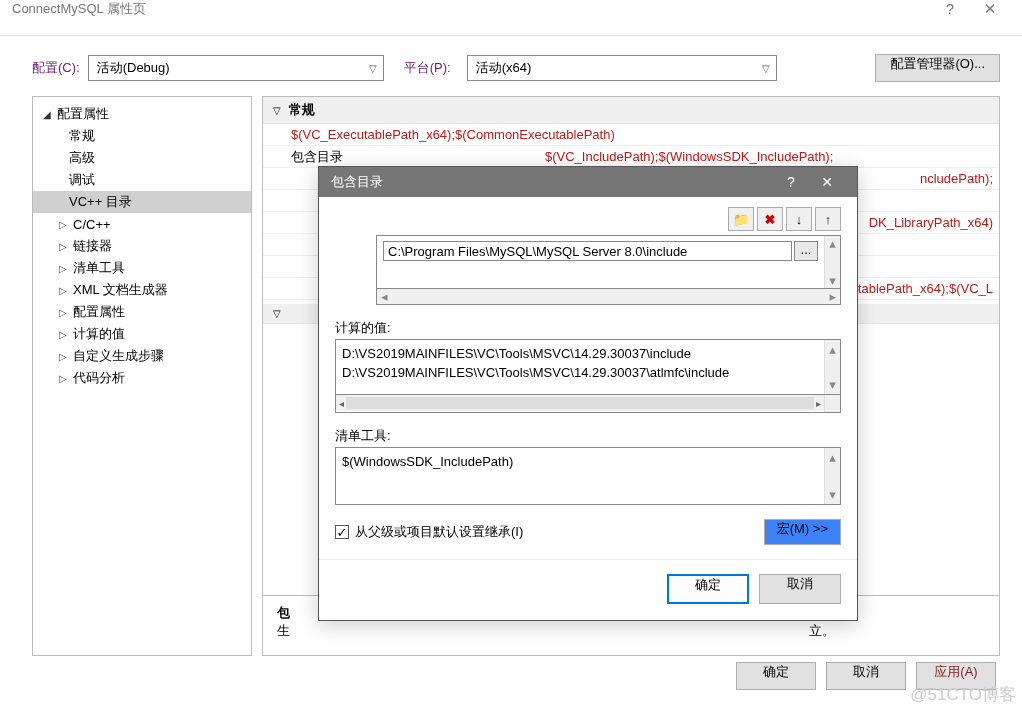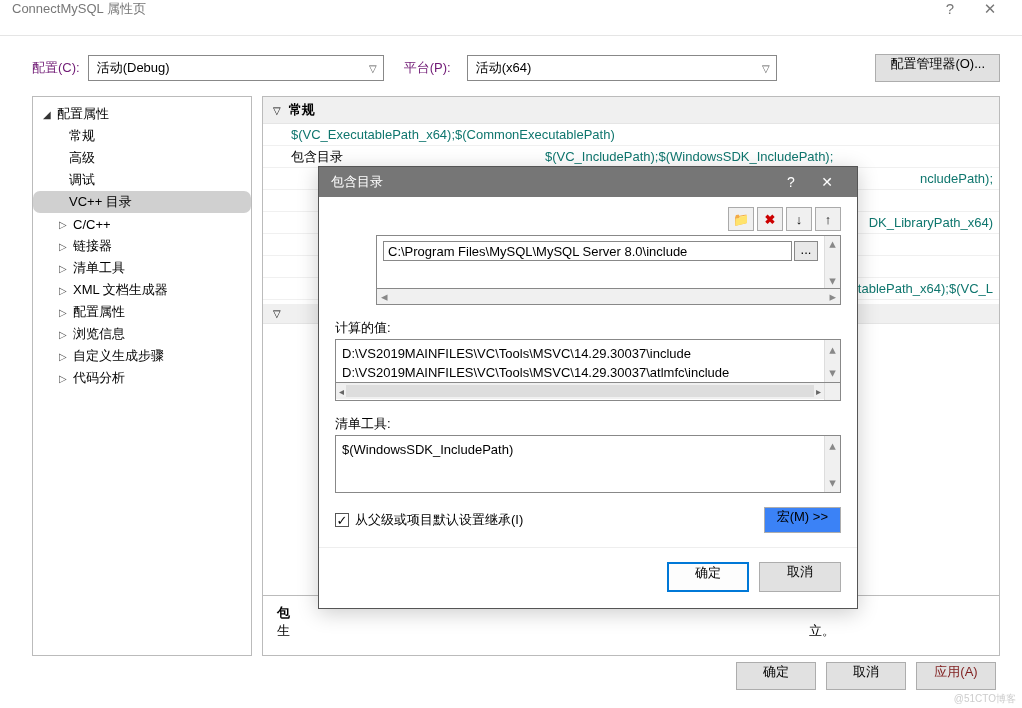--- a/index.html
+++ b/index.html
@@ -21,31 +21,31 @@
 
 
 .main { display: flex; padding: 0 22px 10px 32px; gap: 10px; height: 570px; }
 
 
 .tree { width: 220px; border: 1px solid #bbb; padding: 6px 0; overflow: auto; }
 .tree-item { display: flex; align-items: center; height: 22px; padding-left: 10px; cursor: default; }
 .tree-item.lvl1 { padding-left: 10px; }
 .tree-item.lvl2 { padding-left: 36px; }
 .tree-item.lvl2e { padding-left: 26px; }
-.tree-item.selected { background: #d0d0d0; border-radius: 7px; }
+.tree-item.selected { background: #d0d0d0; }
 .tree-arrow { width: 10px; font-size: 10px; color: #555; margin-right: 4px; }
 .tree-arrow.open { color: #333; }
 
 
 .rightpanel { flex: 1; border: 1px solid #bbb; position: relative; overflow: hidden; }
 .section-header { background: #f0f0f0; padding: 4px 10px; display: flex; align-items: center; border-bottom: 1px solid #e5e5e5; }
 .section-header .arr { font-size: 10px; margin-right: 8px; }
 .prop-row { display: flex; padding: 2px 0 2px 28px; gap: 4px; border-bottom: 1px solid #f0f0f0; height: 22px; align-items: center; }
 .prop-name { width: 250px; }
-.prop-val { flex: 1; color: #0f766e; white-space: nowrap; overflow: hidden; }
+.prop-val { flex: 1; color: #b91c1c; white-space: nowrap; overflow: hidden; }
 
 .bottom-desc { position: absolute; bottom: 0; left: 0; right: 0; border-top: 1px solid #bbb; padding: 8px 14px; height: 60px; background: #fff; }
 .bottom-desc .t1 { font-weight: bold; }
 
 
 .footer { position: absolute; bottom: 18px; right: 26px; display: flex; gap: 10px; }
 .footer .btn { width: 80px; justify-content: center; }
 .footer .btn.disabled { color: #7f1d1d; }
 
 
@@ -68,33 +68,33 @@
 
 .sub-label { margin-top: 14px; margin-bottom: 2px; }
 .listbox { border: 1px solid #888; position: relative; display: flex; }
 .listbox .content { flex: 1; padding: 4px 6px; overflow: hidden; }
 .listbox .row { white-space: nowrap; line-height: 19px; }
 .listbox .vscroll { width: 16px; background: #f0f0f0; border-left: 1px solid #ddd; display: flex; flex-direction: column; justify-content: space-between; align-items: center; color: #888; font-size: 10px; padding: 2px 0;}
 .listbox .hscroll { height: 16px; background: #f0f0f0; border-top: 1px solid #ddd; display: flex; align-items: center; padding: 0 3px; }
 .listbox .hscroll .track { flex: 1; background: #ddd; height: 12px; margin: 0 2px; }
 .listbox .hscroll .larr, .listbox .hscroll .rarr { font-size: 10px; color: #666; }
 
-.lb-calc { height: 44px; }
+.lb-calc { height: 56px; }
 .lb-inh { height: 58px; }
 
 .sub-bottom-row { display: flex; align-items: center; margin-top: 14px; }
 .sub-bottom-row .chk { width: 14px; height: 14px; border: 1px solid #555; margin-right: 6px; display: inline-flex; align-items: center; justify-content: center; font-size: 11px; }
 .sub-bottom-row .spacer { flex: 1; }
 .macro-btn { border: 1px solid #adadad; background: #3b82f6; height: 26px; padding: 0 12px; }
 
 .sub-footer { display: flex; justify-content: flex-end; gap: 10px; padding: 14px 16px 16px 16px; border-top: 1px solid #eee; }
 .sub-footer .btn { width: 82px; height: 30px; justify-content: center; }
 .sub-footer .btn.primary { border: 2px solid #0078d7; background: #fdfdfd; }
 
-.watermark { position: absolute; bottom: 2px; right: 6px; color: #ccc; font-size: 10px; }
+.watermark { position: absolute; bottom: 2px; right: 6px; color: #ccc; font-size: 17px; }
 </style>
 </head>
 <body>
 
 <div class="titlebar">
   <div class="title">ConnectMySQL 属性页</div>
   <div class="ctl">?</div>
   <div class="ctl">✕</div>
 </div>
 
@@ -149,21 +149,21 @@
     <div class="tree-item lvl2e">
         <span class="tree-arrow">▷</span>
         <span>XML 文档生成器</span>
       </div>
     <div class="tree-item lvl2e">
         <span class="tree-arrow">▷</span>
         <span>配置属性</span>
       </div>
     <div class="tree-item lvl2e">
         <span class="tree-arrow">▷</span>
-        <span>浏览信息</span>
+        <span>计算的值</span>
       </div>
     <div class="tree-item lvl2e">
         <span class="tree-arrow">▷</span>
         <span>自定义生成步骤</span>
       </div>
     <div class="tree-item lvl2e">
         <span class="tree-arrow">▷</span>
         <span>代码分析</span>
       </div>
   </div>

